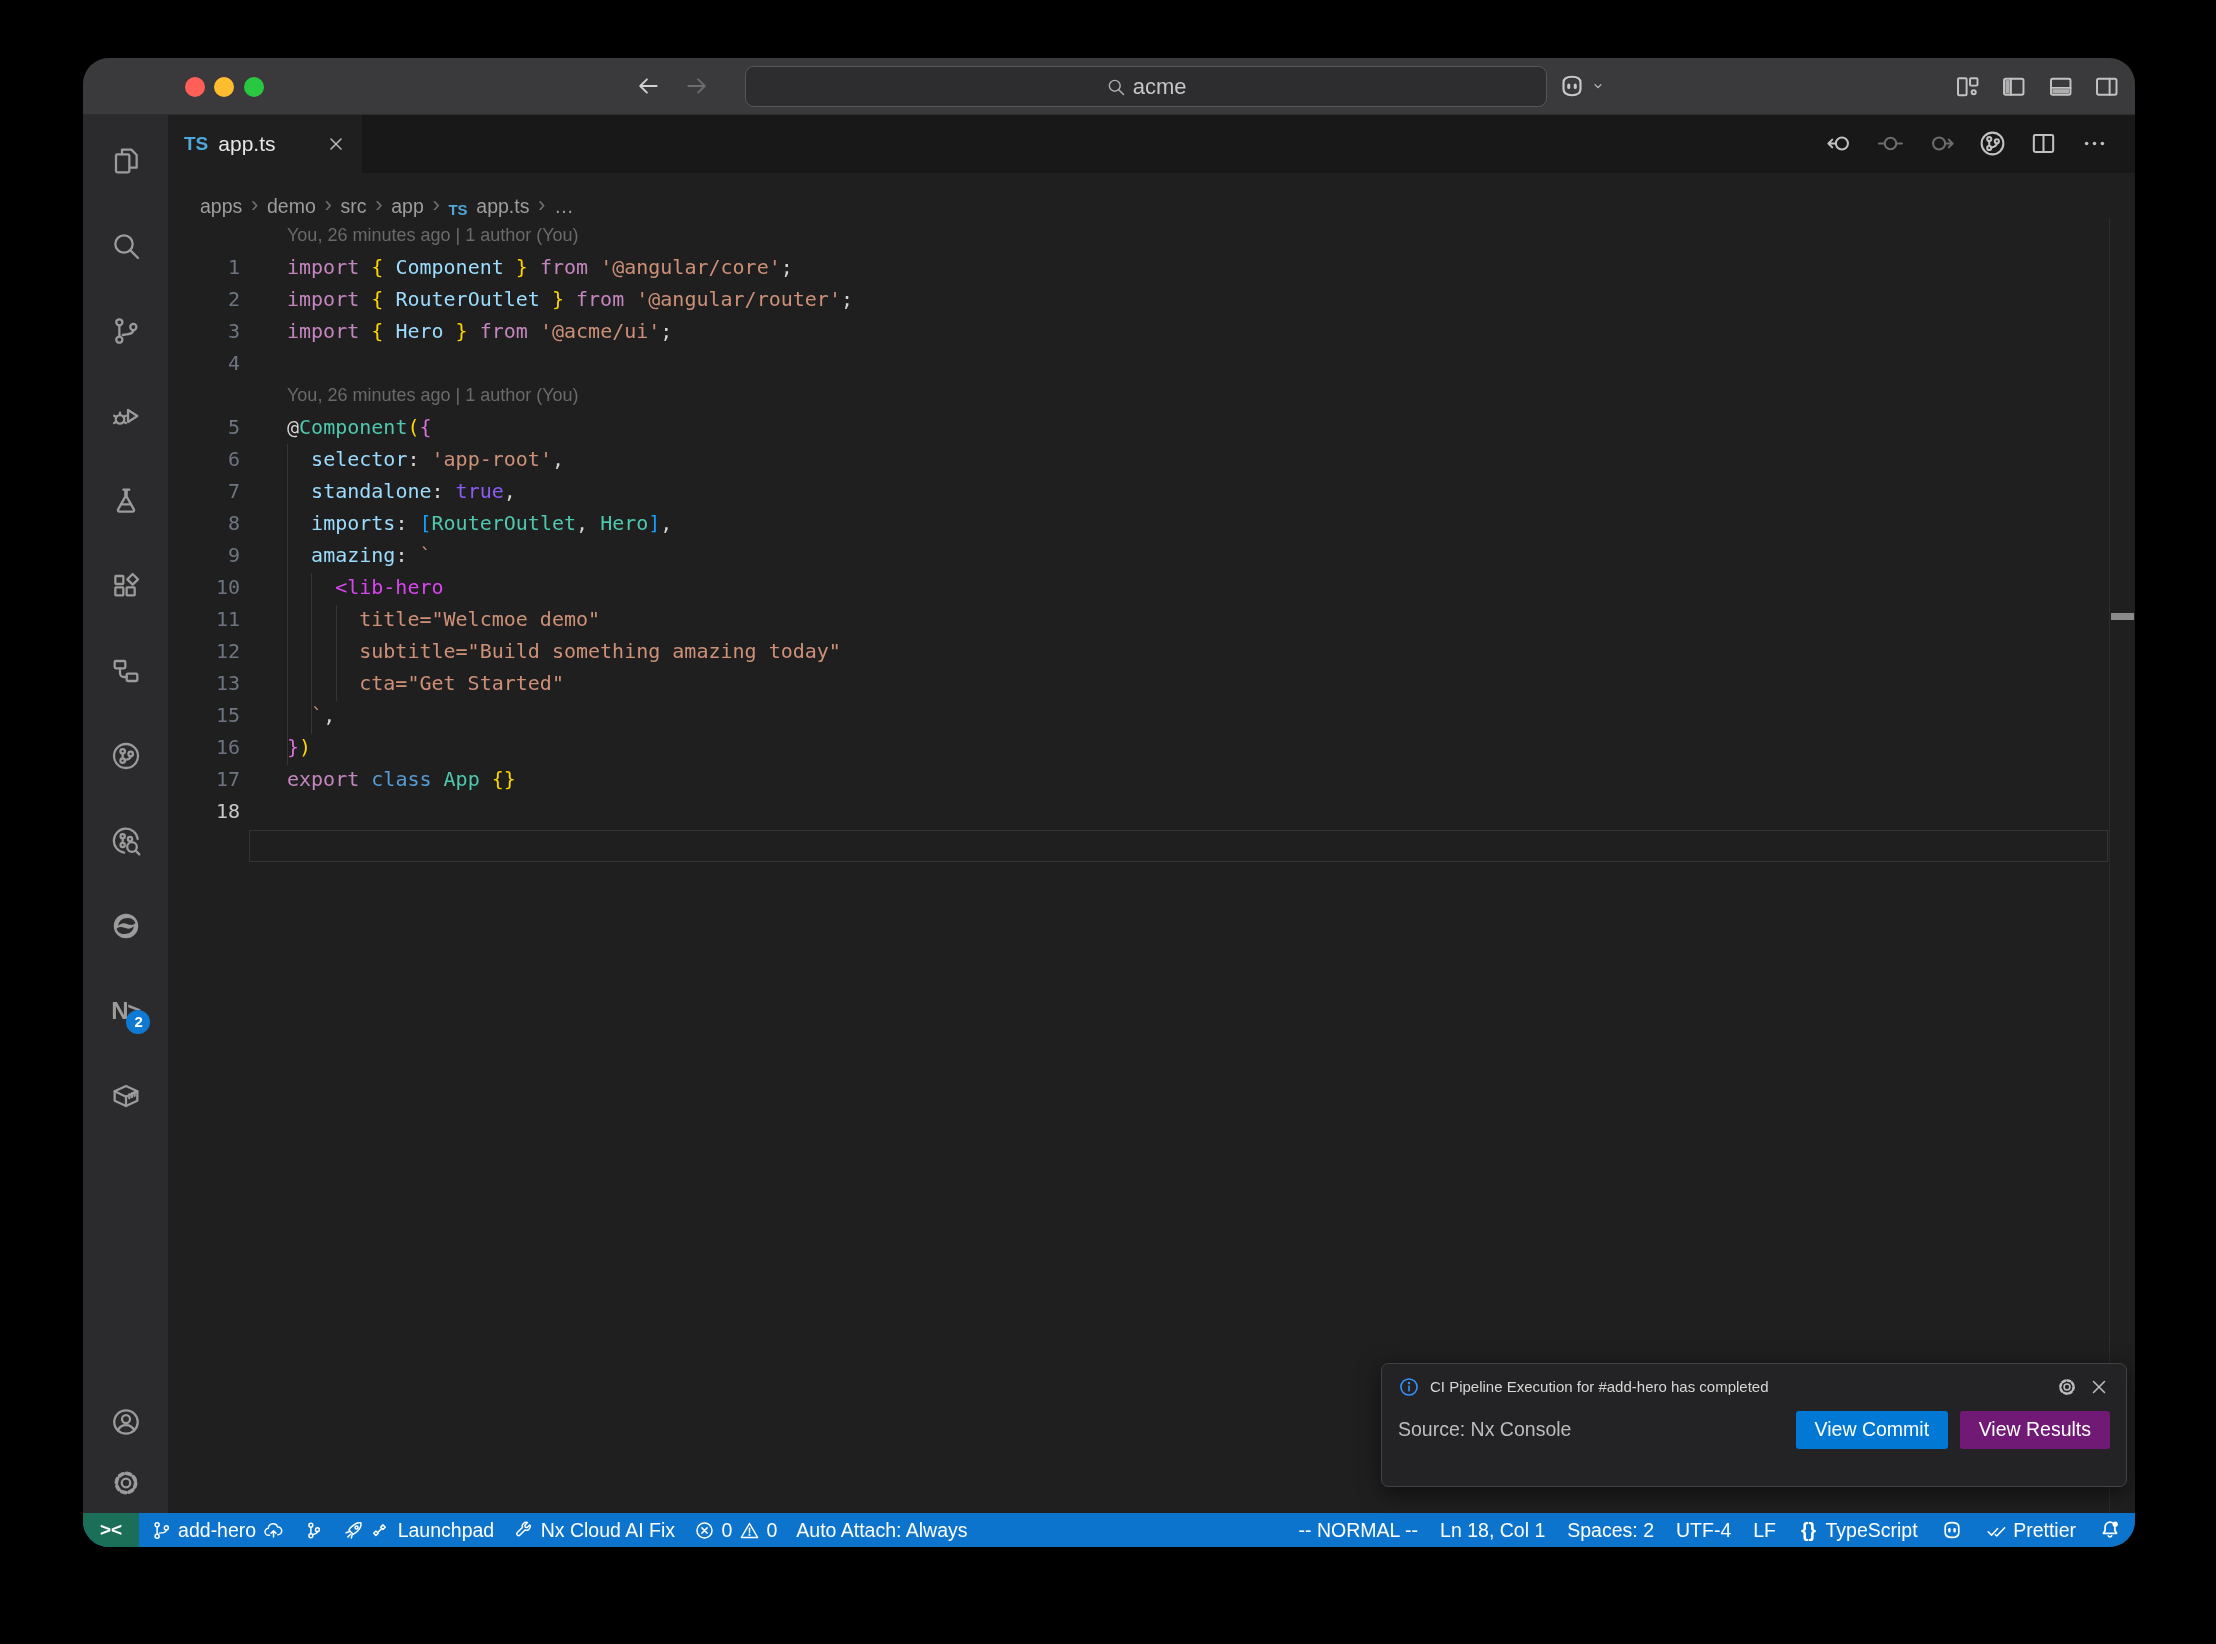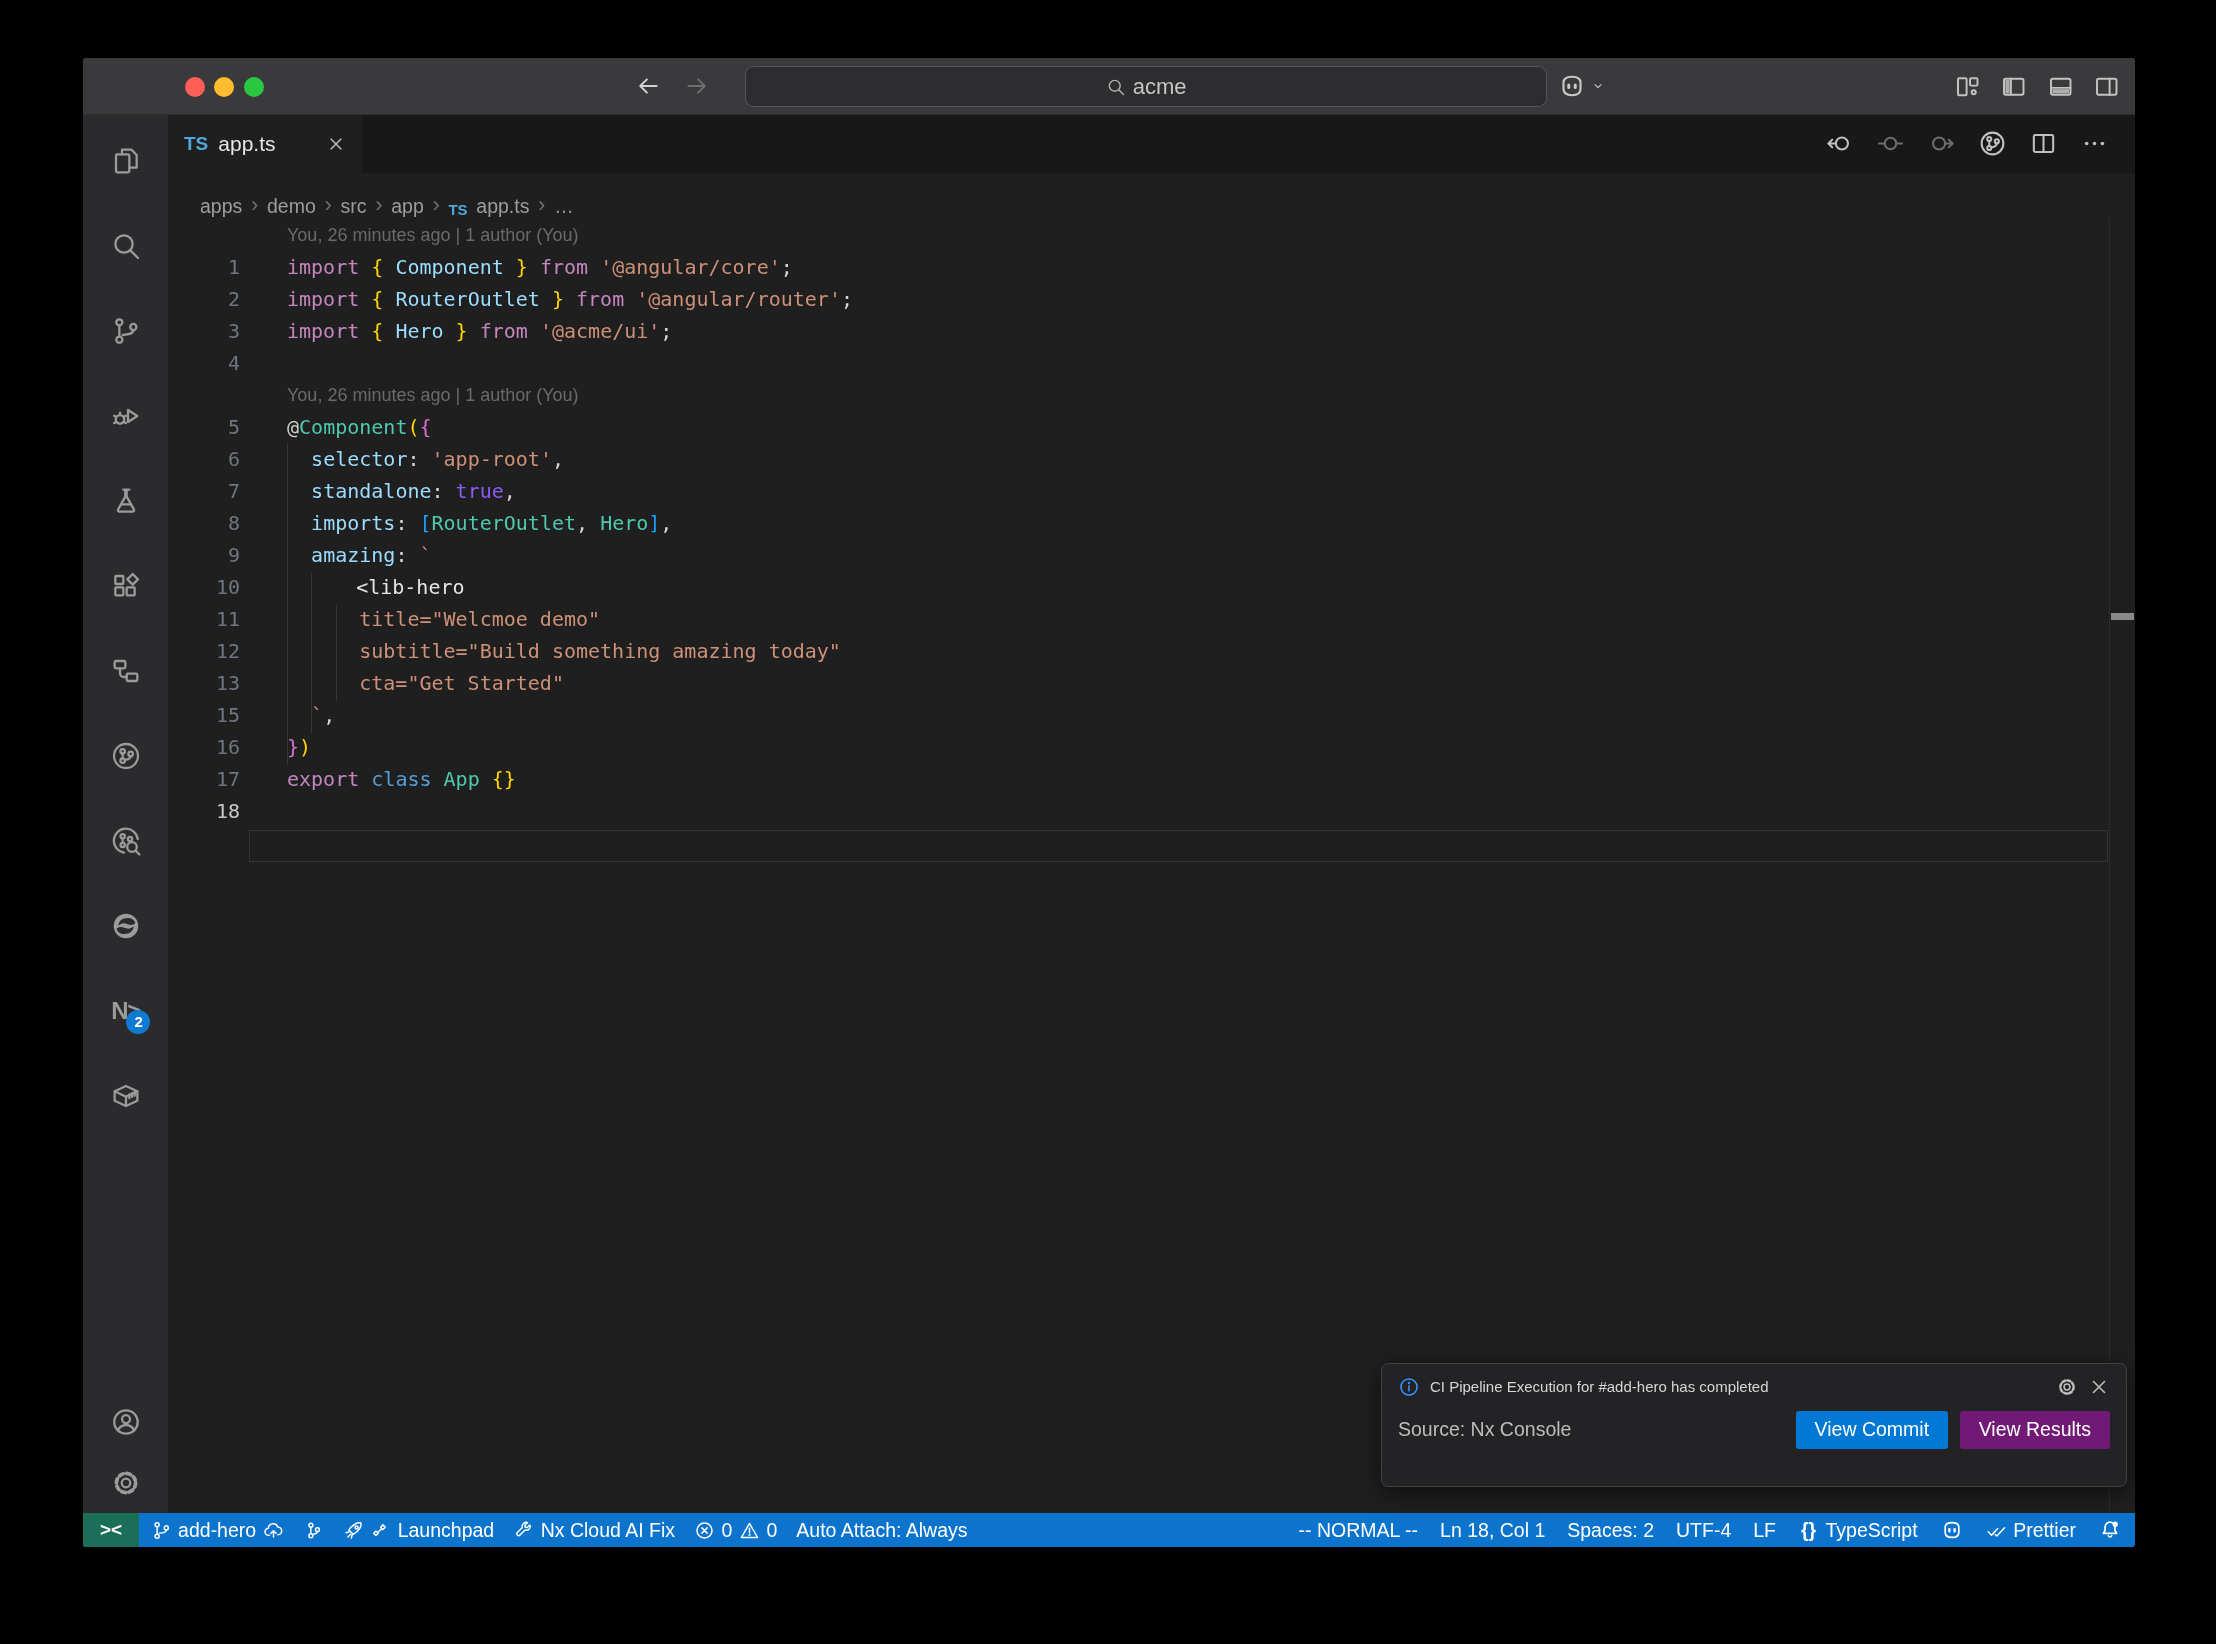--- a/index.html
+++ b/index.html
@@ -1,17 +1,17 @@
 <!DOCTYPE html>
 <html style="font-size:11.6px"><head>
 <meta charset="utf-8">
 <style>
   html,body{margin:0;padding:0;background:#000;}
   .stage{position:relative;width:2216px;height:1645px;background:#000;overflow:hidden;font-family:"Liberation Sans",sans-serif;}
-  .window{position:absolute;left:83px;top:58px;width:2052px;height:1489px;background:#1f1f1f;border-radius:3px;overflow:hidden;display:flex;flex-direction:column;}
+  .window{position:absolute;left:83px;top:58px;width:2052px;height:1489px;background:#1f1f1f;border-radius:26px;overflow:hidden;display:flex;flex-direction:column;}
 
   
   .titlebar{position:relative;height:56px;background:#3a3a3c;border-bottom:0.7px solid #2e2e2e;flex:none;}
   .traffic{position:absolute;left:102px;top:19px;display:flex;gap:9.4px;}
   .light{width:20px;height:20px;border-radius:50%;}
   .nav-arrow{position:absolute;top:15px;width:26px;height:26px;}
   .cmd-center{position:absolute;left:662px;top:8px;width:800px;height:39px;background:#2d2d2f;border:1.4px solid #57575a;border-radius:8.7px;display:flex;align-items:center;justify-content:center;gap:7.2px;color:#c6c6c6;font-size:22px;}
   .copilot-tb{position:absolute;left:1474px;top:13px;display:flex;align-items:center;gap:2.9px;color:#c9c9c9;}
   .tb-actions{position:absolute;right:14.5px;top:14.5px;display:flex;gap:19px;color:#c3c3c3;}
   .tb-actions .ic{width:27.5px;height:27.5px;}
@@ -364,21 +364,21 @@
               <div class="row"><span class="lnum">1</span><span style="color: rgb(197, 134, 192);">import </span><span style="color: rgb(255, 215, 0);">{</span><span style="color: rgb(212, 212, 212);"> </span><span style="color: rgb(156, 220, 254);">Component</span><span style="color: rgb(212, 212, 212);"> </span><span style="color: rgb(255, 215, 0);">}</span><span style="color: rgb(212, 212, 212);"> </span><span style="color: rgb(197, 134, 192);">from</span><span style="color: rgb(212, 212, 212);"> </span><span style="color: rgb(206, 145, 120);">'@angular/core'</span><span style="color: rgb(212, 212, 212);">;</span></div>
               <div class="row"><span class="lnum">2</span><span style="color: rgb(197, 134, 192);">import </span><span style="color: rgb(255, 215, 0);">{</span><span style="color: rgb(212, 212, 212);"> </span><span style="color: rgb(156, 220, 254);">RouterOutlet</span><span style="color: rgb(212, 212, 212);"> </span><span style="color: rgb(255, 215, 0);">}</span><span style="color: rgb(212, 212, 212);"> </span><span style="color: rgb(197, 134, 192);">from</span><span style="color: rgb(212, 212, 212);"> </span><span style="color: rgb(206, 145, 120);">'@angular/router'</span><span style="color: rgb(212, 212, 212);">;</span></div>
               <div class="row"><span class="lnum">3</span><span style="color: rgb(197, 134, 192);">import </span><span style="color: rgb(255, 215, 0);">{</span><span style="color: rgb(212, 212, 212);"> </span><span style="color: rgb(156, 220, 254);">Hero</span><span style="color: rgb(212, 212, 212);"> </span><span style="color: rgb(255, 215, 0);">}</span><span style="color: rgb(212, 212, 212);"> </span><span style="color: rgb(197, 134, 192);">from</span><span style="color: rgb(212, 212, 212);"> </span><span style="color: rgb(206, 145, 120);">'@acme/ui'</span><span style="color: rgb(212, 212, 212);">;</span></div>
               <div class="row"><span class="lnum">4</span></div>
               <div class="row blame-row">You, 26 minutes ago | 1 author (You)</div>
               <div class="row"><span class="lnum">5</span><span style="color: rgb(212, 212, 212);">@</span><span style="color: rgb(78, 201, 176);">Component</span><span style="color: rgb(255, 215, 0);">(</span><span style="color: rgb(218, 112, 214);">{</span></div>
               <div class="row"><span class="lnum">6</span><span style="color: rgb(212, 212, 212);">  </span><span style="color: rgb(156, 220, 254);">selector</span><span style="color: rgb(212, 212, 212);">: </span><span style="color: rgb(206, 145, 120);">'app-root'</span><span style="color: rgb(212, 212, 212);">,</span></div>
               <div class="row"><span class="lnum">7</span><span style="color: rgb(212, 212, 212);">  </span><span style="color: rgb(156, 220, 254);">standalone</span><span style="color: rgb(212, 212, 212);">: </span><span style="color: #8b5cf6;">true</span><span style="color: rgb(212, 212, 212);">,</span></div>
               <div class="row"><span class="lnum">8</span><span style="color: rgb(212, 212, 212);">  </span><span style="color: rgb(156, 220, 254);">imports</span><span style="color: rgb(212, 212, 212);">: </span><span style="color: rgb(23, 159, 255);">[</span><span style="color: rgb(78, 201, 176);">RouterOutlet</span><span style="color: rgb(212, 212, 212);">, </span><span style="color: rgb(78, 201, 176);">Hero</span><span style="color: rgb(23, 159, 255);">]</span><span style="color: rgb(212, 212, 212);">,</span></div>
               <div class="row"><span class="lnum">9</span><span style="color: rgb(212, 212, 212);">  </span><span style="color: rgb(156, 220, 254);">amazing</span><span style="color: rgb(212, 212, 212);">: </span><span style="color: rgb(206, 145, 120);">`</span></div>
-              <div class="row"><span class="lnum">10</span><span style="color: #e5e5e5; padding-left: 21px;">    &lt;lib-hero</span></div>
+              <div class="row"><span class="lnum">10</span><span style="color: #d946ef;">    &lt;lib-hero</span></div>
               <div class="row"><span class="lnum">11</span><span style="color: rgb(206, 145, 120);">      title="Welcmoe demo"</span></div>
               <div class="row"><span class="lnum">12</span><span style="color: rgb(206, 145, 120);">      subtitle="Build something amazing today"</span></div>
               <div class="row"><span class="lnum">13</span><span style="color: rgb(206, 145, 120);">      cta="Get Started"</span></div>
               <div class="row"><span class="lnum">15</span><span style="color: rgb(206, 145, 120);">  `</span><span style="color: rgb(212, 212, 212);">,</span></div>
               <div class="row"><span class="lnum">16</span><span style="color: rgb(218, 112, 214);">}</span><span style="color: rgb(255, 215, 0);">)</span></div>
               <div class="row"><span class="lnum">17</span><span style="color: rgb(197, 134, 192);">export</span><span style="color: rgb(212, 212, 212);"> </span><span style="color: rgb(86, 156, 214);">class</span><span style="color: rgb(212, 212, 212);"> </span><span style="color: rgb(78, 201, 176);">App</span><span style="color: rgb(212, 212, 212);"> </span><span style="color: rgb(255, 215, 0);">{}</span></div>
               <div class="row"><span class="lnum cur">18</span></div>
               <div class="guide" style="left: 119px; top: 226px; height: 321px;"></div>
               <div class="guide" style="left: 143px; top: 355px; height: 161px;"></div>
               <div class="guide" style="left: 168px; top: 387px; height: 96px;"></div>

